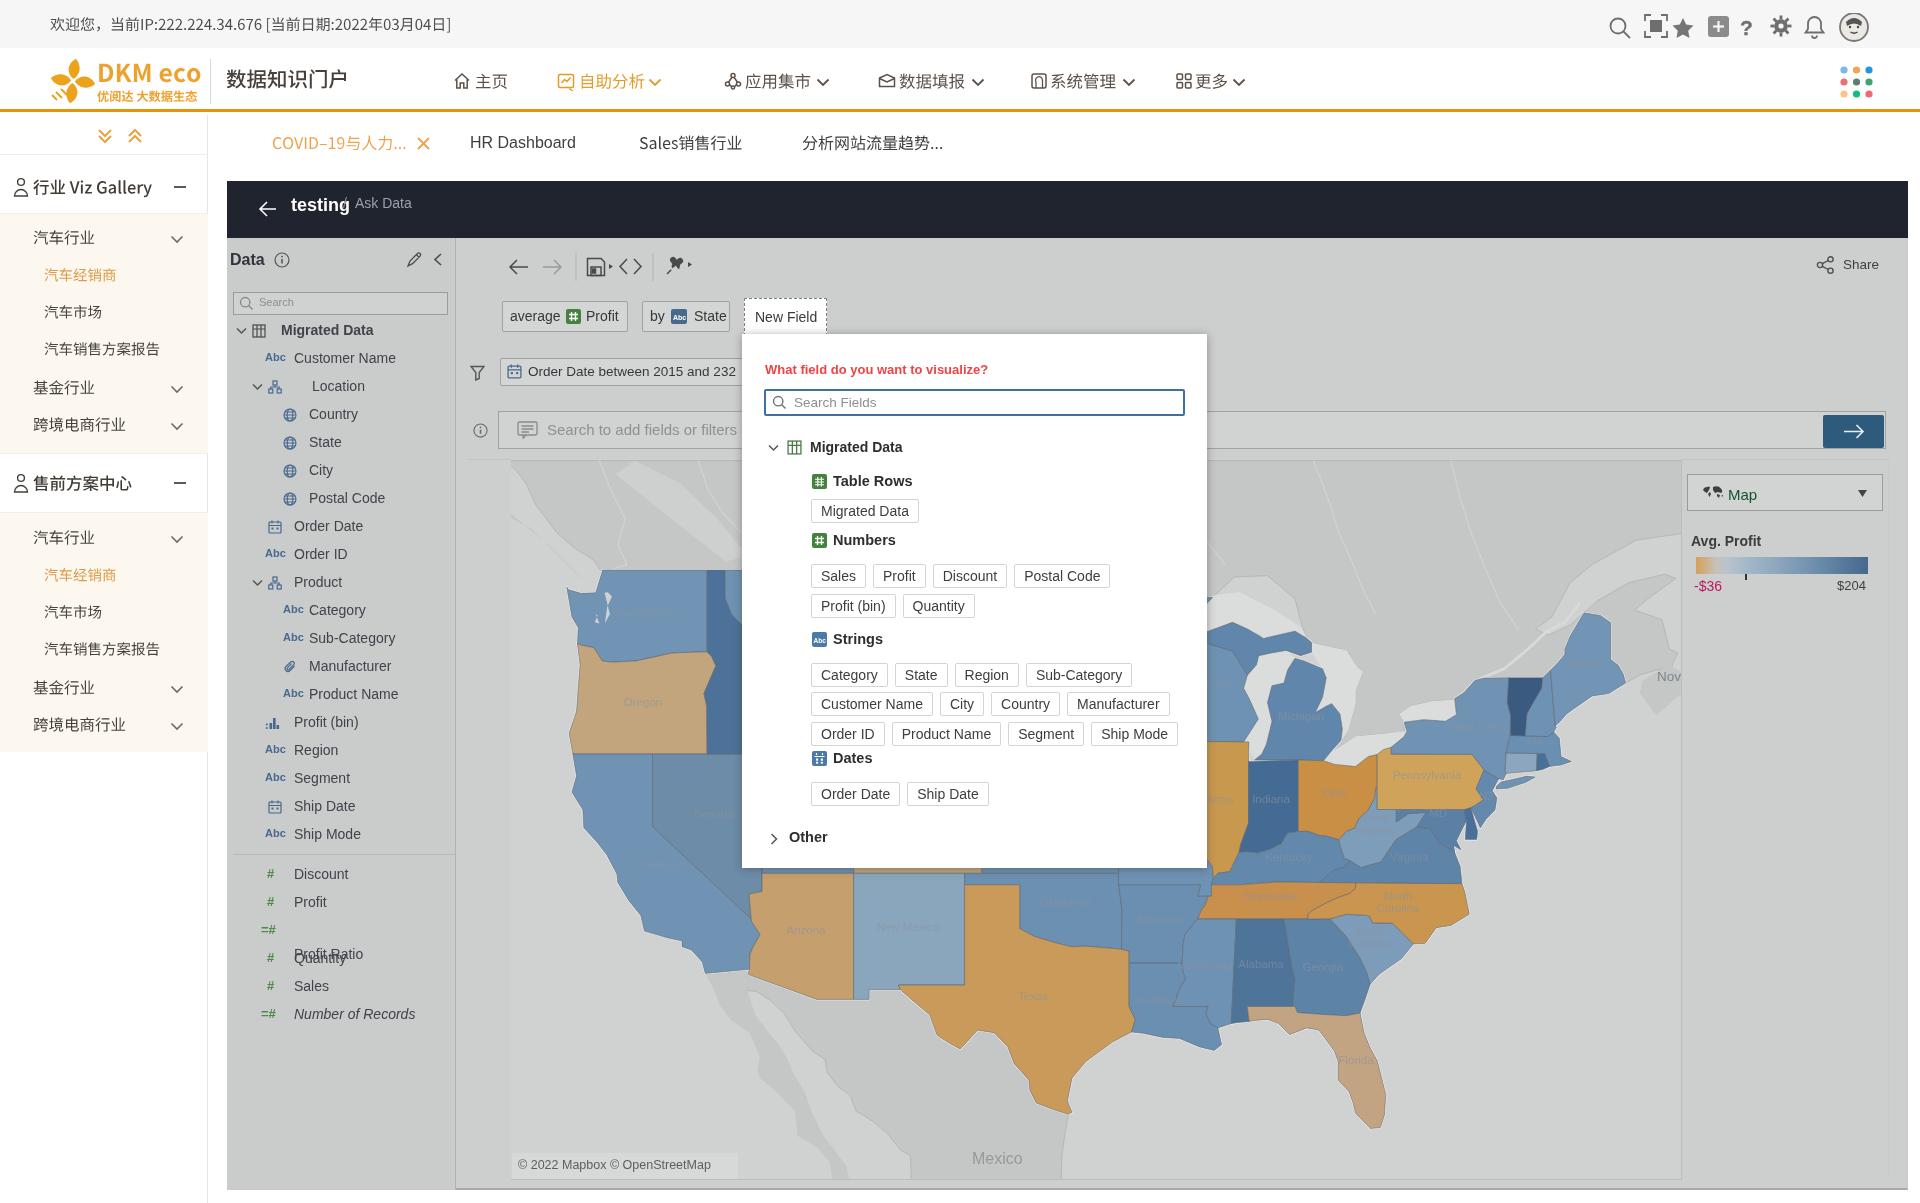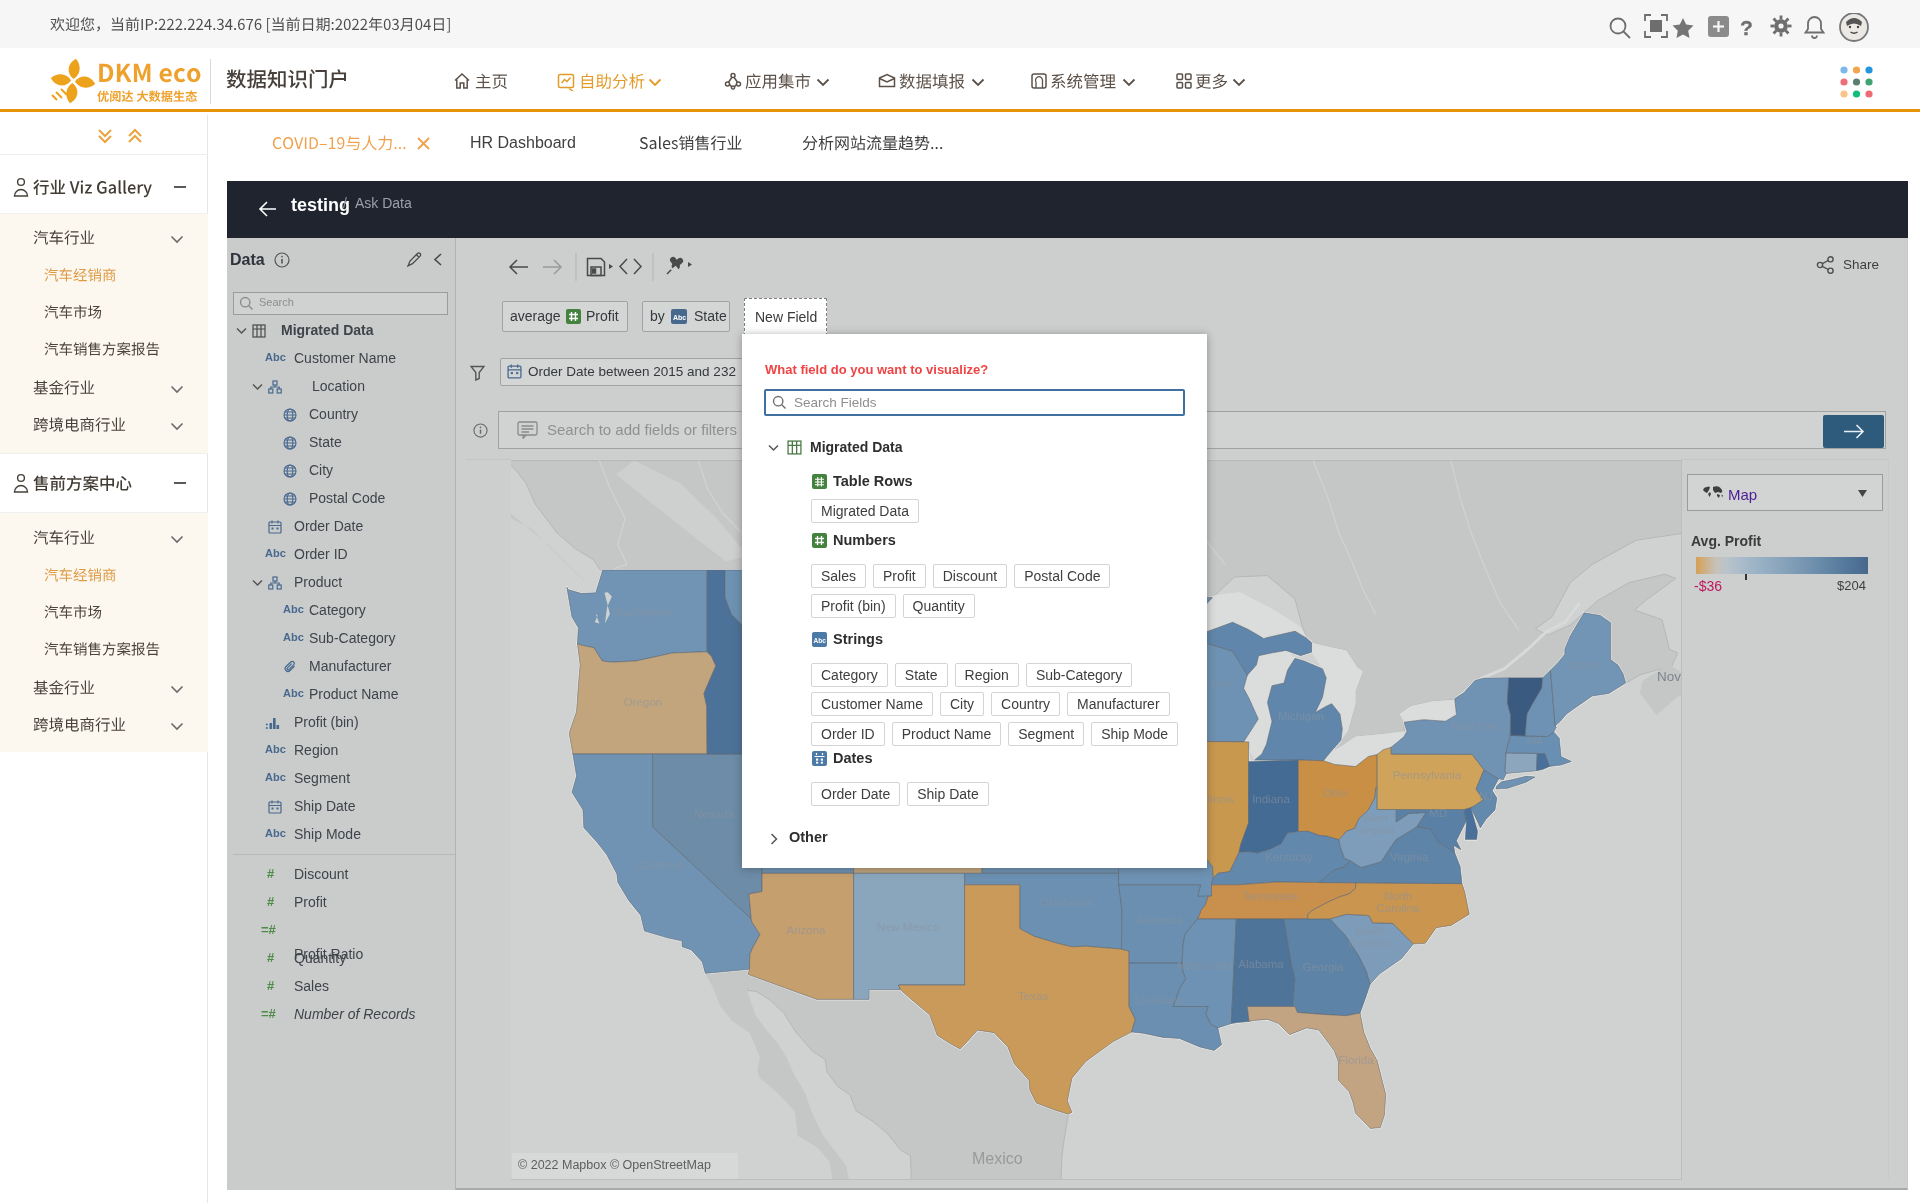--- a/index.html
+++ b/index.html
@@ -457,21 +457,21 @@
       <path d="M2 8.5 H21 M14.5 2 L21 8.5 L14.5 15"></path>
     </svg>
 <div class="abs" style="left:239px;top:278px;width:1423px;height:1px;background:#c3c4c4"></div>
 <div class="abs" style="left:1661px;top:278px;width:1px;height:720px;background:#c8c9c9"></div>
 <div class="abs" style="left:284px;top:278px;width:1171px;height:721px;border:1px solid #bcbdbd"></div>
 <div class="abs" style="left:1460px;top:293px;width:196px;height:37px;background:#d2d3d3;border:1px solid #9b9b9b"></div>
 <svg class="abs" style="left:1474px;top:303px" width="24" height="16" viewBox="0 0 24 16" fill="#3f3f3f">
       <path d="M2 6 Q3 3 6 3 Q8 2 9 3.5 L8 6 L6 9 L4 8z M7 10 l2-2 1 2 -1.5 3z"></path>
       <path d="M12 3 Q16 1.5 19 3.5 L21 6 Q22 8 20 9 L17 8 L14 9 L12 6z M16 10 l3 1 -1 3 -2-2z M20.5 10.5 l1.5 1 -1 2z"></path>
     </svg>
-<div class="abs" style="left:1501px;top:305px;font-size:15px;color:#4c1d95">Map</div>
+<div class="abs" style="left:1501px;top:305px;font-size:15px;color:#14532d">Map</div>
 <svg class="abs" style="left:1631px;top:309px" width="9" height="7" viewBox="0 0 9 7">
       <path d="M0 0 L9 0 L4.5 7z" fill="#444"></path>
     </svg>
 <div class="abs" style="left:1464px;top:352px;font-size:14px;font-weight:bold;color:#3b3b3b">Avg. Profit</div>
 <div class="abs" style="left:1469px;top:376px;width:172px;height:17px;background:linear-gradient(to right,#d6a055 0%,#cbb493 7%,#c6c2bb 12%,#b9c3cb 18%,#a3b8c9 30%,#8fa9bf 45%,#7b99b4 60%,#6588a7 75%,#53779a 88%,#47688c 100%)"></div>
 <div class="abs" style="left:1518px;top:393px;width:2px;height:6px;background:#333"></div>
 <div class="abs" style="left:1467px;top:397px;font-size:14px;color:#be185d">-$36</div>
 <div class="abs" style="left:1610px;top:397px;font-size:13px;color:#3f3f3f">$204</div>
 <svg width="1170" height="720" viewBox="0 0 1170 720" style="position:absolute;left:284px;top:278px">
 <rect x="0" y="0" width="1170" height="720" fill="#d0d1d1"></rect>

